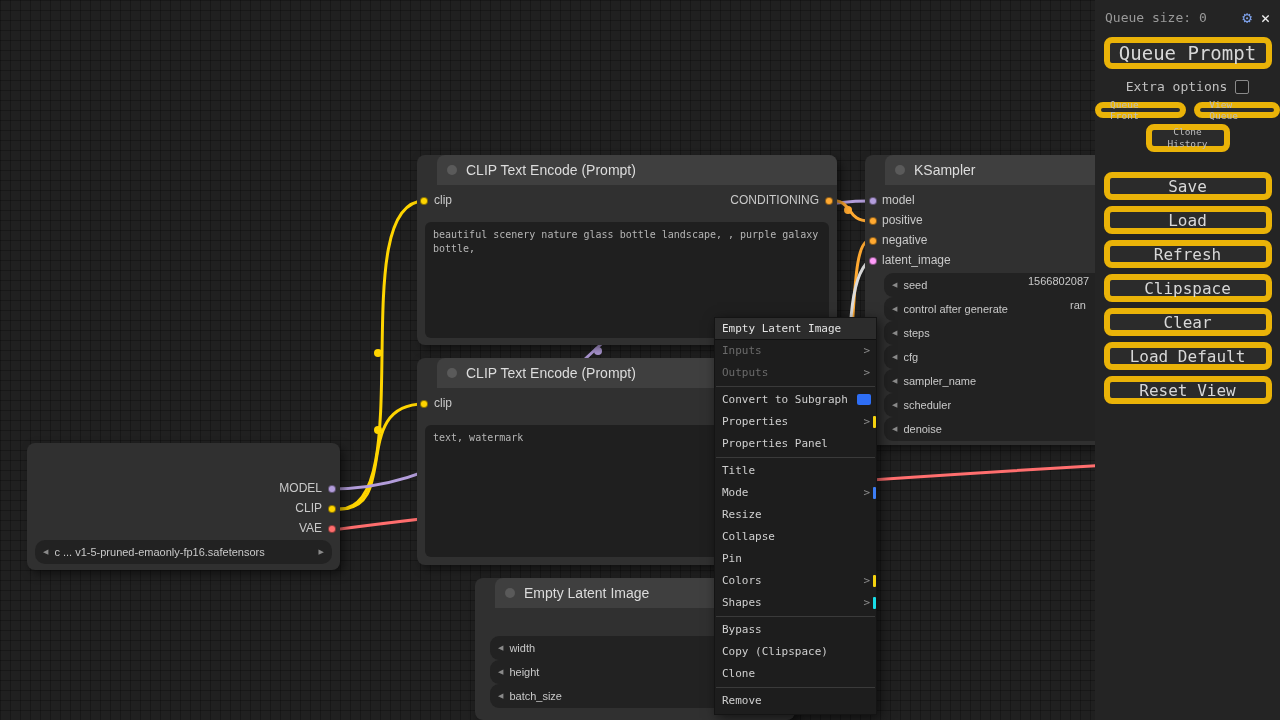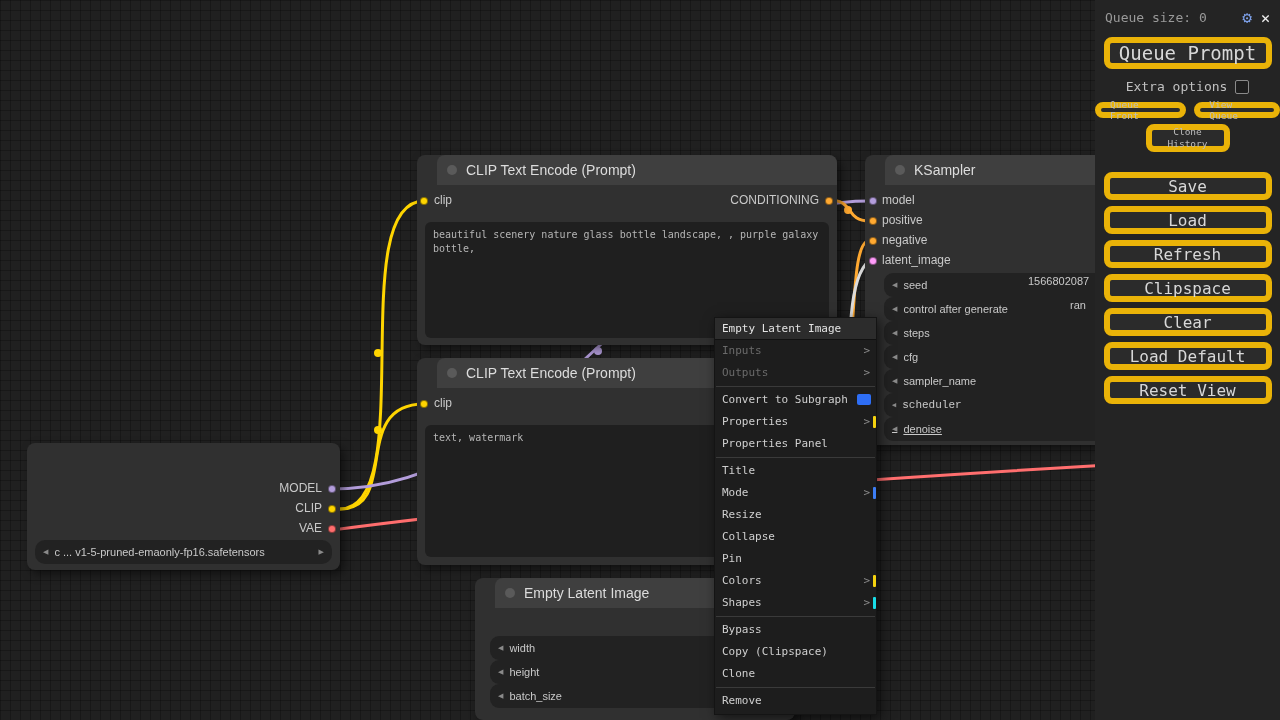--- a/index.html
+++ b/index.html
@@ -150,25 +150,25 @@
       <span class="wname">steps</span>
     </div>
     <div class="widget" style="left:19px;top:190px;width:246px;">
       <span class="warr">◀</span>
       <span class="wname">cfg</span>
     </div>
     <div class="widget" style="left:19px;top:214px;width:246px;">
       <span class="warr">◀</span>
       <span class="wname">sampler_name</span>
     </div>
-    <div class="widget" style="left:19px;top:238px;width:246px;font-family:Liberation Mono, monospace;">
+    <div class="widget" style="left:19px;top:238px;width:246px;">
       <span class="warr">◀</span>
       <span class="wname">scheduler</span>
     </div>
-    <div class="widget" style="left:19px;top:262px;width:246px;text-decoration:underline;">
+    <div class="widget" style="left:19px;top:262px;width:246px;">
       <span class="warr">◀</span>
       <span class="wname">denoise</span>
     </div>
   </div>
 
   <div class="node" style="left:475px;top:578px;width:320px;height:142px;">
     <div class="node-header">
       <span class="header-dot"></span>
       <span>Empty Latent Image</span>
     </div>

